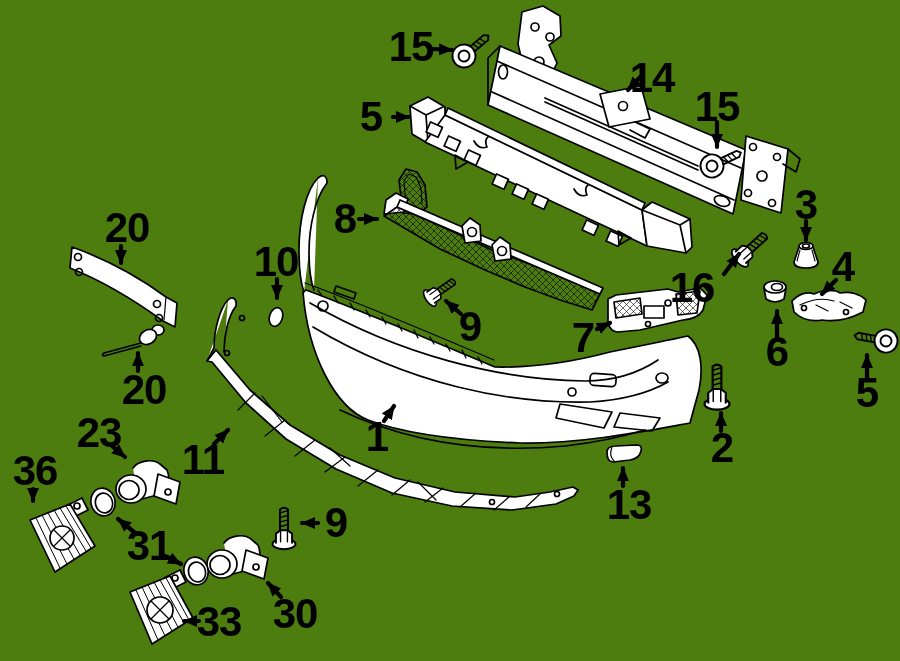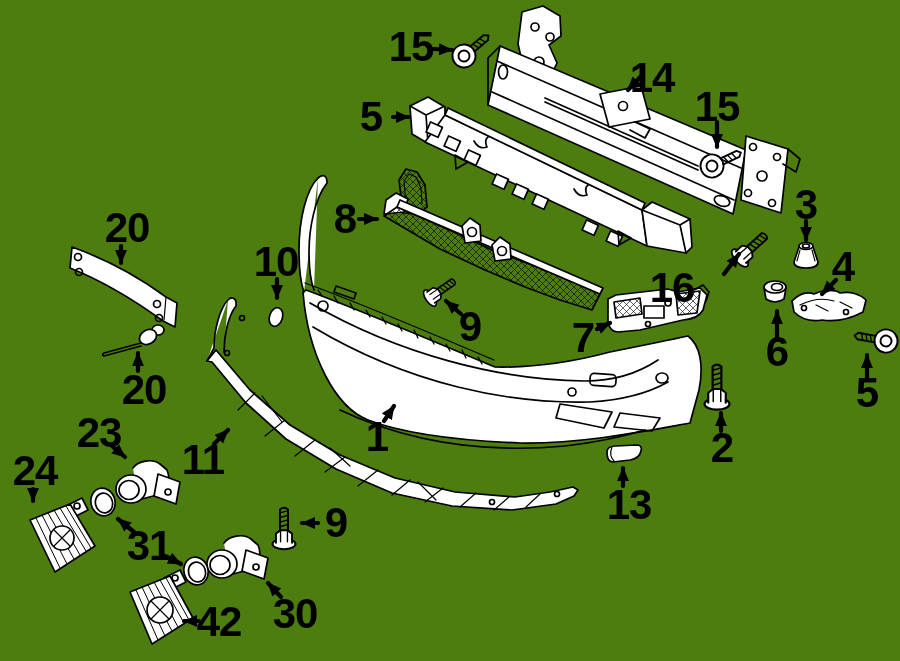--- a/index.html
+++ b/index.html
@@ -269,32 +269,32 @@
     <line x1="281" y1="597" x2="268" y2="583" marker-end="url(#ah)"></line>
   </g>
 </svg>
 
   <div class="callout" style="left:411px;top:47px">15</div>
   <div class="callout" style="left:371px;top:117px">5</div>
   <div class="callout" style="left:652px;top:78px">14</div>
   <div class="callout" style="left:717px;top:107px">15</div>
   <div class="callout" style="left:345px;top:219px">8</div>
   <div class="callout" style="left:806px;top:205px">3</div>
-  <div class="callout" style="left:672px;top:288px">16</div>
+  <div class="callout" style="left:692px;top:288px">16</div>
   <div class="callout" style="left:843px;top:267px">4</div>
   <div class="callout" style="left:777px;top:352px">6</div>
   <div class="callout" style="left:867px;top:393px">5</div>
   <div class="callout" style="left:722px;top:448px">2</div>
   <div class="callout" style="left:470px;top:327px">9</div>
   <div class="callout" style="left:583px;top:338px">7</div>
   <div class="callout" style="left:276px;top:262px">10</div>
   <div class="callout" style="left:377px;top:437px">1</div>
   <div class="callout" style="left:629px;top:505px">13</div>
   <div class="callout" style="left:203px;top:460px">11</div>
   <div class="callout" style="left:336px;top:523px">9</div>
   <div class="callout" style="left:127px;top:228px">20</div>
   <div class="callout" style="left:144px;top:390px">20</div>
   <div class="callout" style="left:99px;top:433px">23</div>
   <div class="callout" style="left:149px;top:546px">31</div>
-  <div class="callout" style="left:35px;top:471px">24</div>
-  <div class="callout" style="left:219px;top:622px">42</div>
+  <div class="callout" style="left:35px;top:471px">36</div>
+  <div class="callout" style="left:219px;top:622px">33</div>
   <div class="callout" style="left:295px;top:614px">30</div>
 </div>
 
 </body></html>

